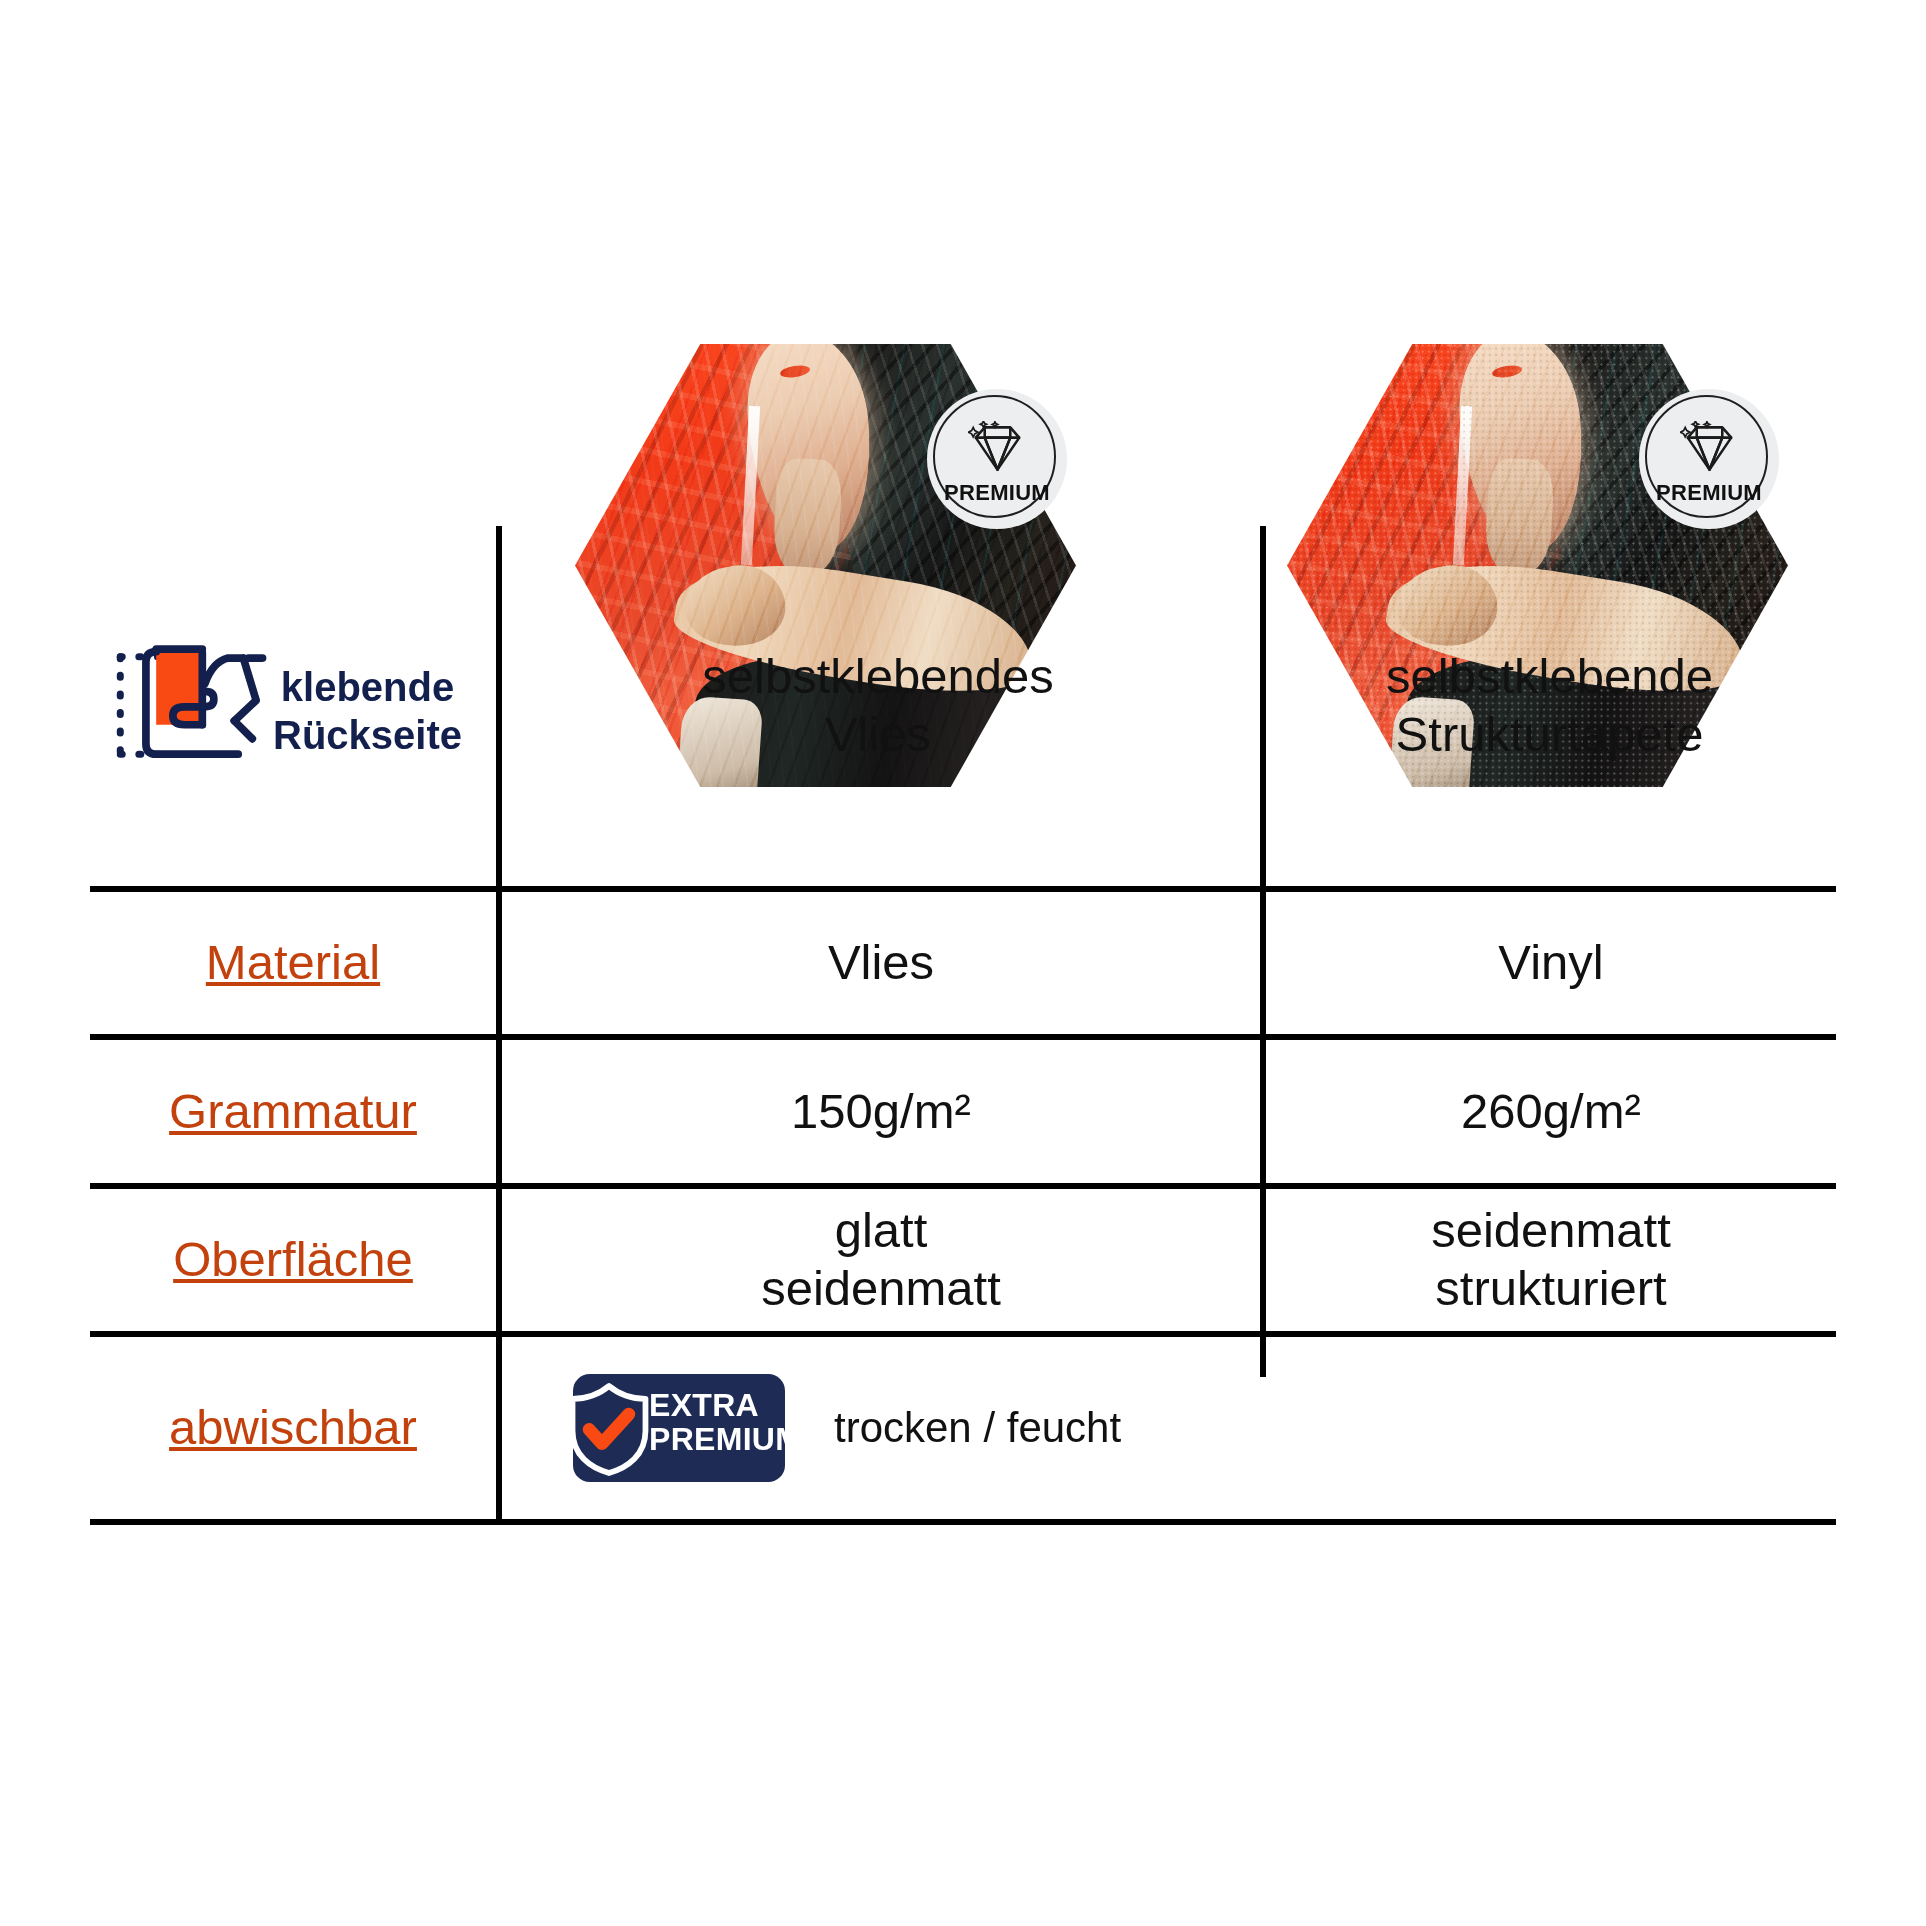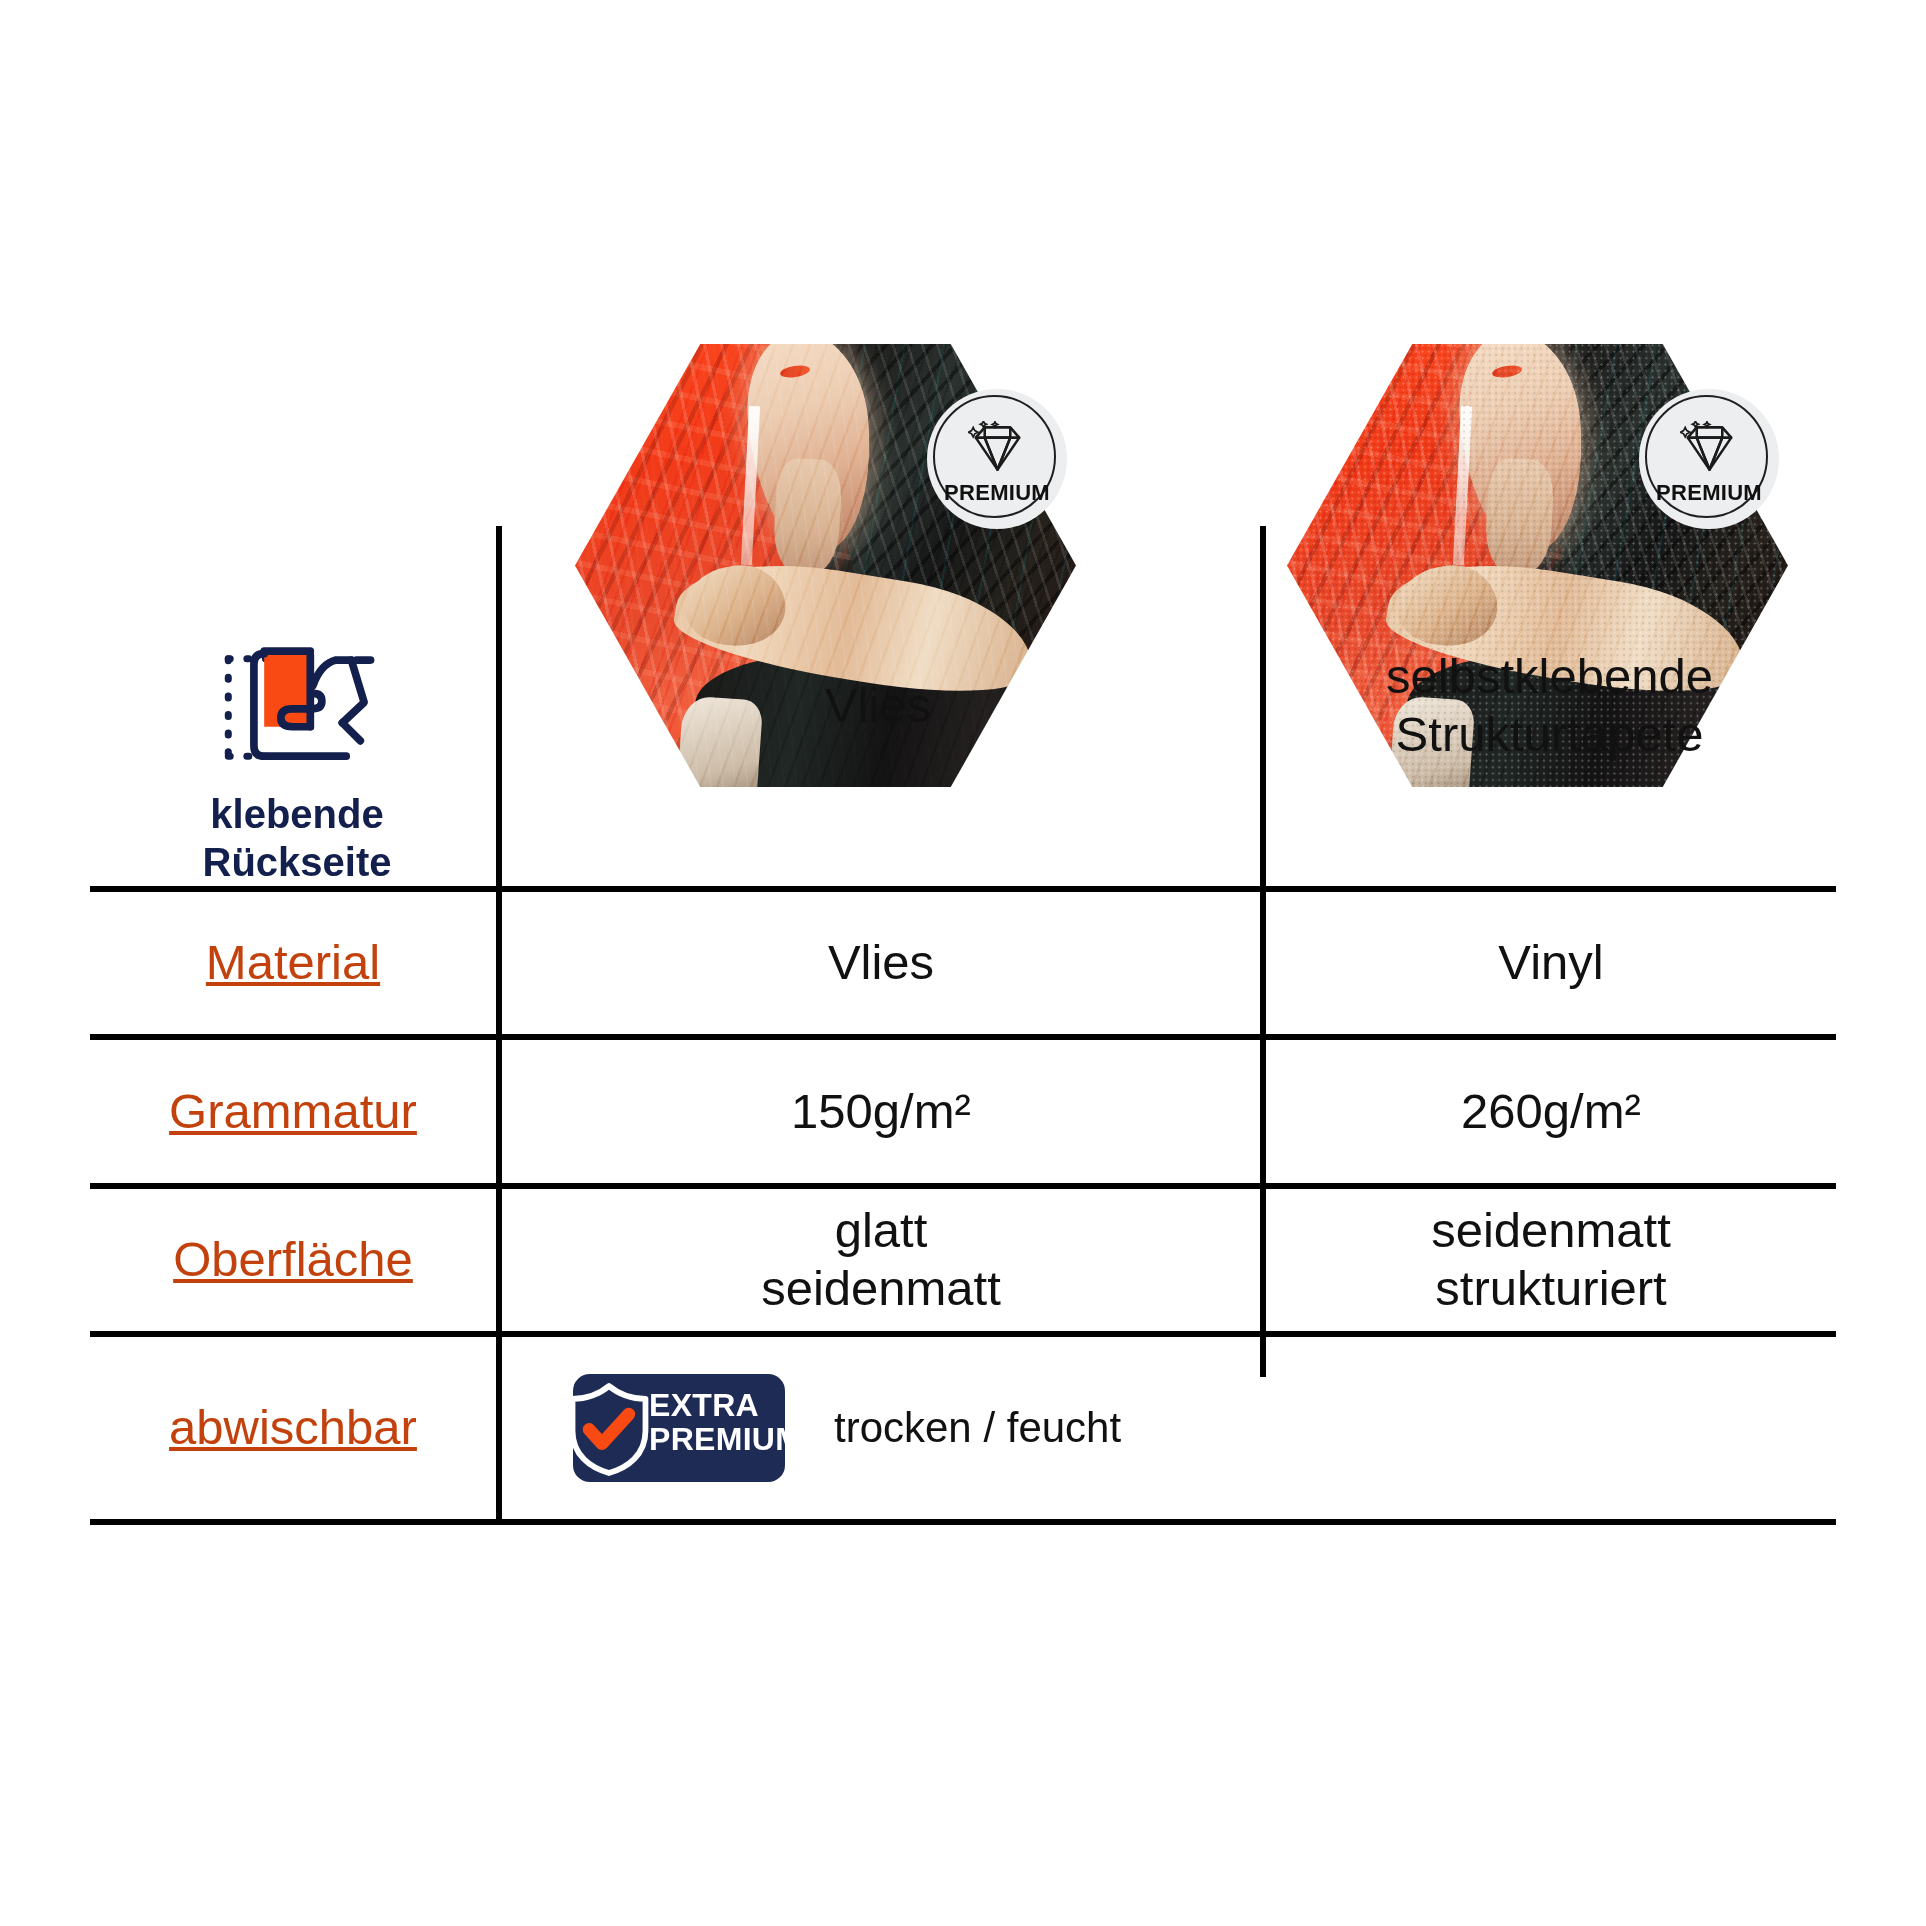--- a/index.html
+++ b/index.html
@@ -163,22 +163,22 @@
   .vline{position:absolute;width:5.8px;background:#000;}
 
   .cell{position:absolute;display:flex;align-items:center;justify-content:center;text-align:center;}
   .cell .txt{
     color:#111;font-size:49px;line-height:1.18;font-family:"Liberation Sans", sans-serif;
   }
   .rowlabel .txt{color:#c2410c;text-decoration:underline;}
 
   
   .backing-cell{
-    position:absolute;left:8px;top:-360px;width:398px;height:360px;
-    display:flex;flex-direction:column;align-items:center;justify-content:flex-end;
+    position:absolute;left:16px;top:-360px;width:398px;height:360px;
+    display:flex;flex-direction:row;align-items:center;justify-content:flex-start;
   }
   .backing-label{
     color:#131f4d;font-weight:bold;font-size:40px;line-height:1.2;text-align:center;
     margin-top:10.3px;
   }
 
   
   .robust-badge{
     position:relative;width:212px;height:108px;border-radius:16.7px;background:#1d2b55;
     display:flex;align-items:center;
@@ -310,20 +310,21 @@
         </svg>
       </div>
       <div class="backing-label">
         <div>klebende</div>
         <div>Rückseite</div>
       </div>
     </div>
 
     <div class="cell" style="left:409px;top:-360px;width:758px;height:360px;">
       <div class="txt">
+        <div>selbstklebendes</div>
         <div>Vlies</div>
       </div>
     </div>
     <div class="cell" style="left:1173px;top:-360px;width:573px;height:360px;">
       <div class="txt">
         <div>selbstklebende</div>
         <div>Strukturtapete</div>
       </div>
     </div>
 

